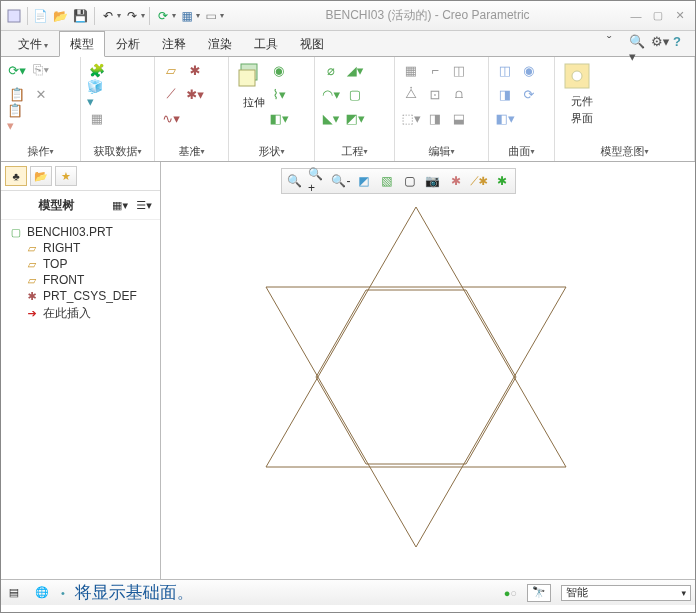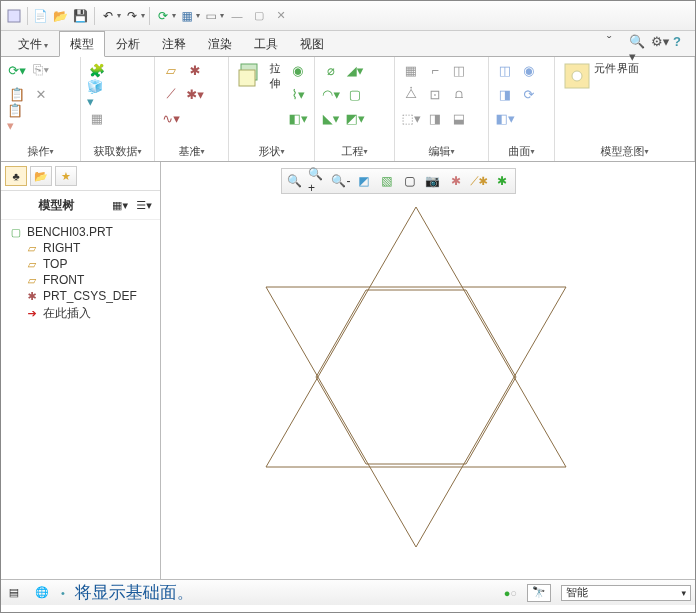--- a/index.html
+++ b/index.html
@@ -24,21 +24,21 @@
 .tabs-right .ic{ width:16px; height:16px; font-size:13px; color:#555;}
 
 
 .ribbon { display:flex; background:#fff; border-bottom:1px solid #b0b0b0; height:105px;}
 .group { border-right:1px solid #ddd; display:flex; flex-direction:column; }
 .group-body { flex:1; padding:3px 6px; display:flex; gap:4px; align-items:flex-start;}
 .group-label { text-align:center; font-size:11px; padding:2px 4px; color:#444; display:flex; justify-content:center; align-items:center; gap:2px;}
 .col { display:flex; flex-direction:column; gap:4px;}
 .ribic { width:20px; height:20px; display:flex; align-items:center; justify-content:center; font-size:13px;}
 .biglabel { font-size:11px; text-align:center; margin-top:1px;}
-.bigcol { display:flex; align-items:flex-start; gap:1px;}
+.bigcol { display:flex; flex-direction:column; align-items:flex-end; gap:1px;}
 .bigic { width:32px; height:32px;}
 
 
 .workarea { display:flex; height:417px;}
 .treepanel { width:160px; border-right:1px solid #bbb; display:flex; flex-direction:column; background:#fff;}
 .tree-tabs { display:flex; gap:3px; padding:4px; border-bottom:1px solid #ddd;}
 .ttab { width:22px; height:20px; border:1px solid #ccc; background:linear-gradient(#fff,#eee); display:flex; align-items:center; justify-content:center; font-size:11px;}
 .ttab.active{ background:#fff4d6; border-color:#d9b96c;}
 .tree-hdr { padding:4px 6px; display:flex; align-items:center; gap:4px; border-bottom:1px solid #eee;text-align:center;}
 .tree-hdr-title { font-weight:bold; font-size:12px; flex:1;}
@@ -79,20 +79,21 @@
     <span class="ic">↷</span>
       <span class="drop">▾</span>
     <span class="sep"></span>
     <span class="ic" style="color:#2a5;">⟳</span>
       <span class="drop">▾</span>
     <span class="ic" style="color:#47a;">▦</span>
       <span class="drop">▾</span>
     <span class="ic" style="color:#777;">▭</span>
       <span class="drop">▾</span>
   </div>
+  <div class="title-text">BENCHI03 (活动的) - Creo Parametric</div>
   <div class="winbtns">
     <span class="winbtn">—</span>
     <span class="winbtn">▢</span>
     <span class="winbtn">✕</span>
   </div>
 </div>
 
 <div class="tabs">
   <div class="tab first"><span>文件</span><span class="drop">▾</span></div>
   <div class="tab active">模型</div>

